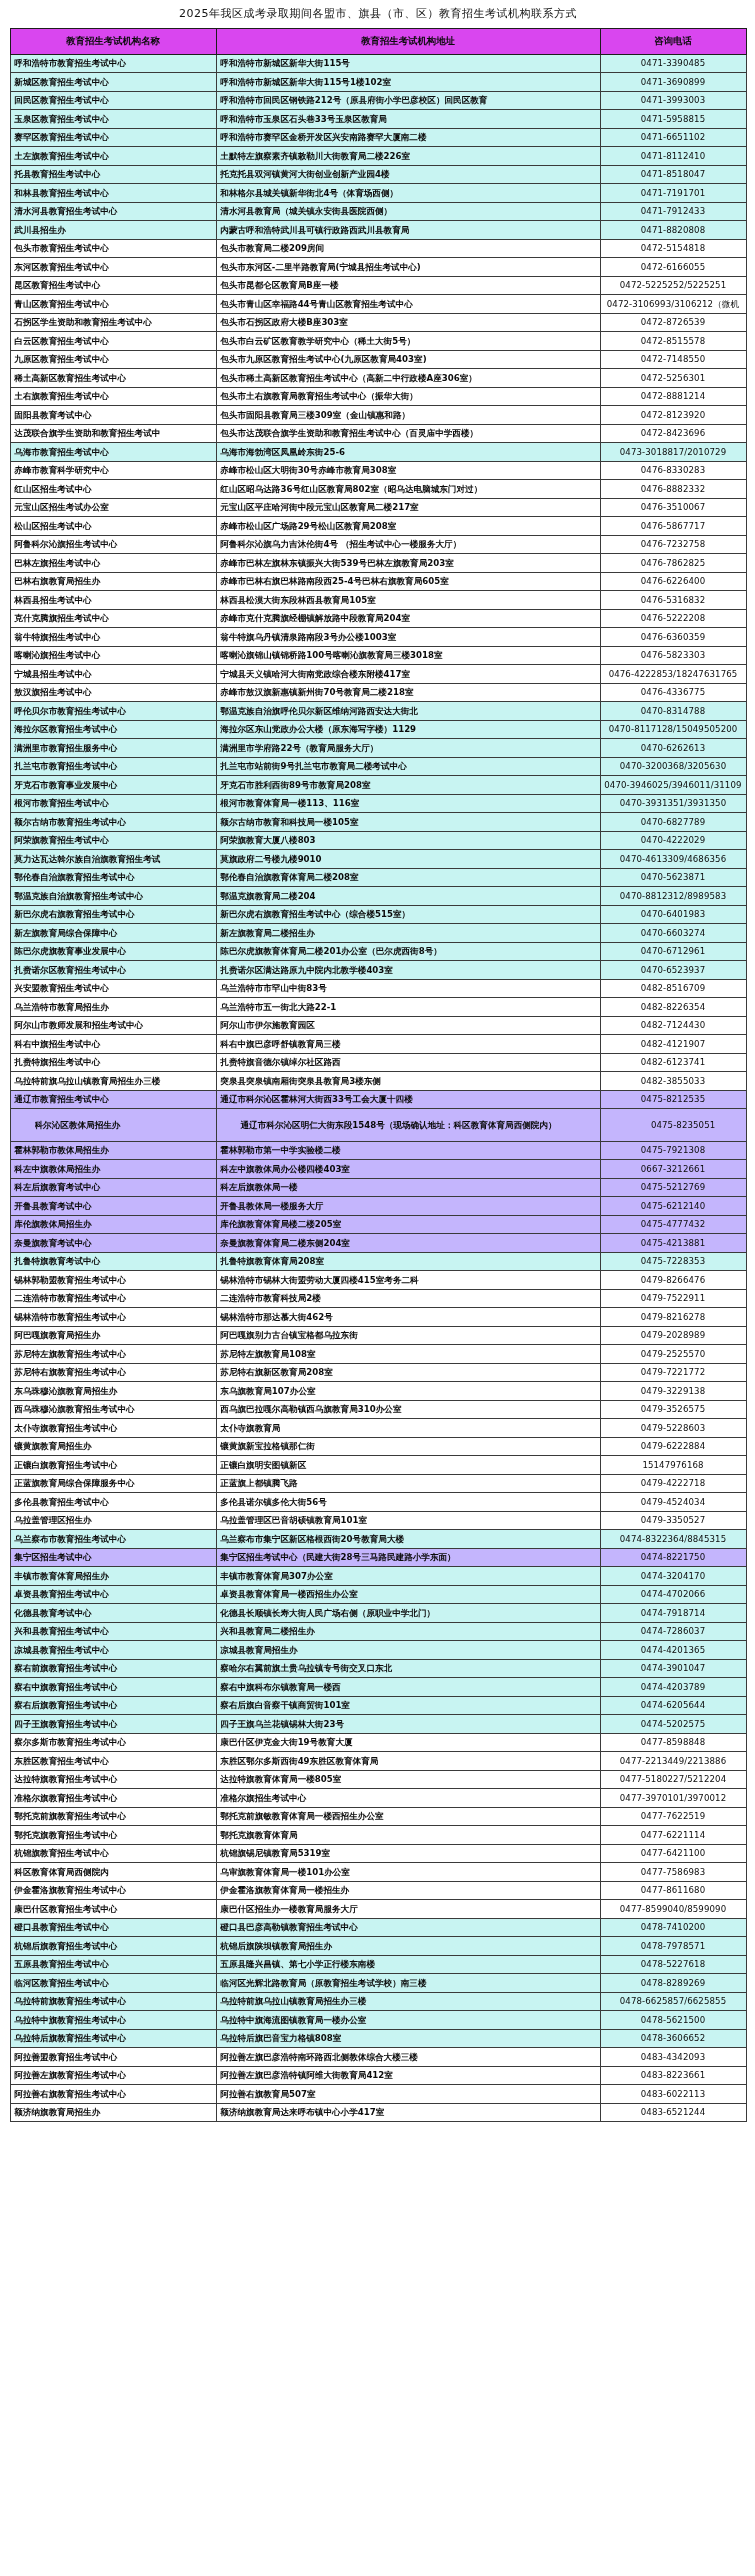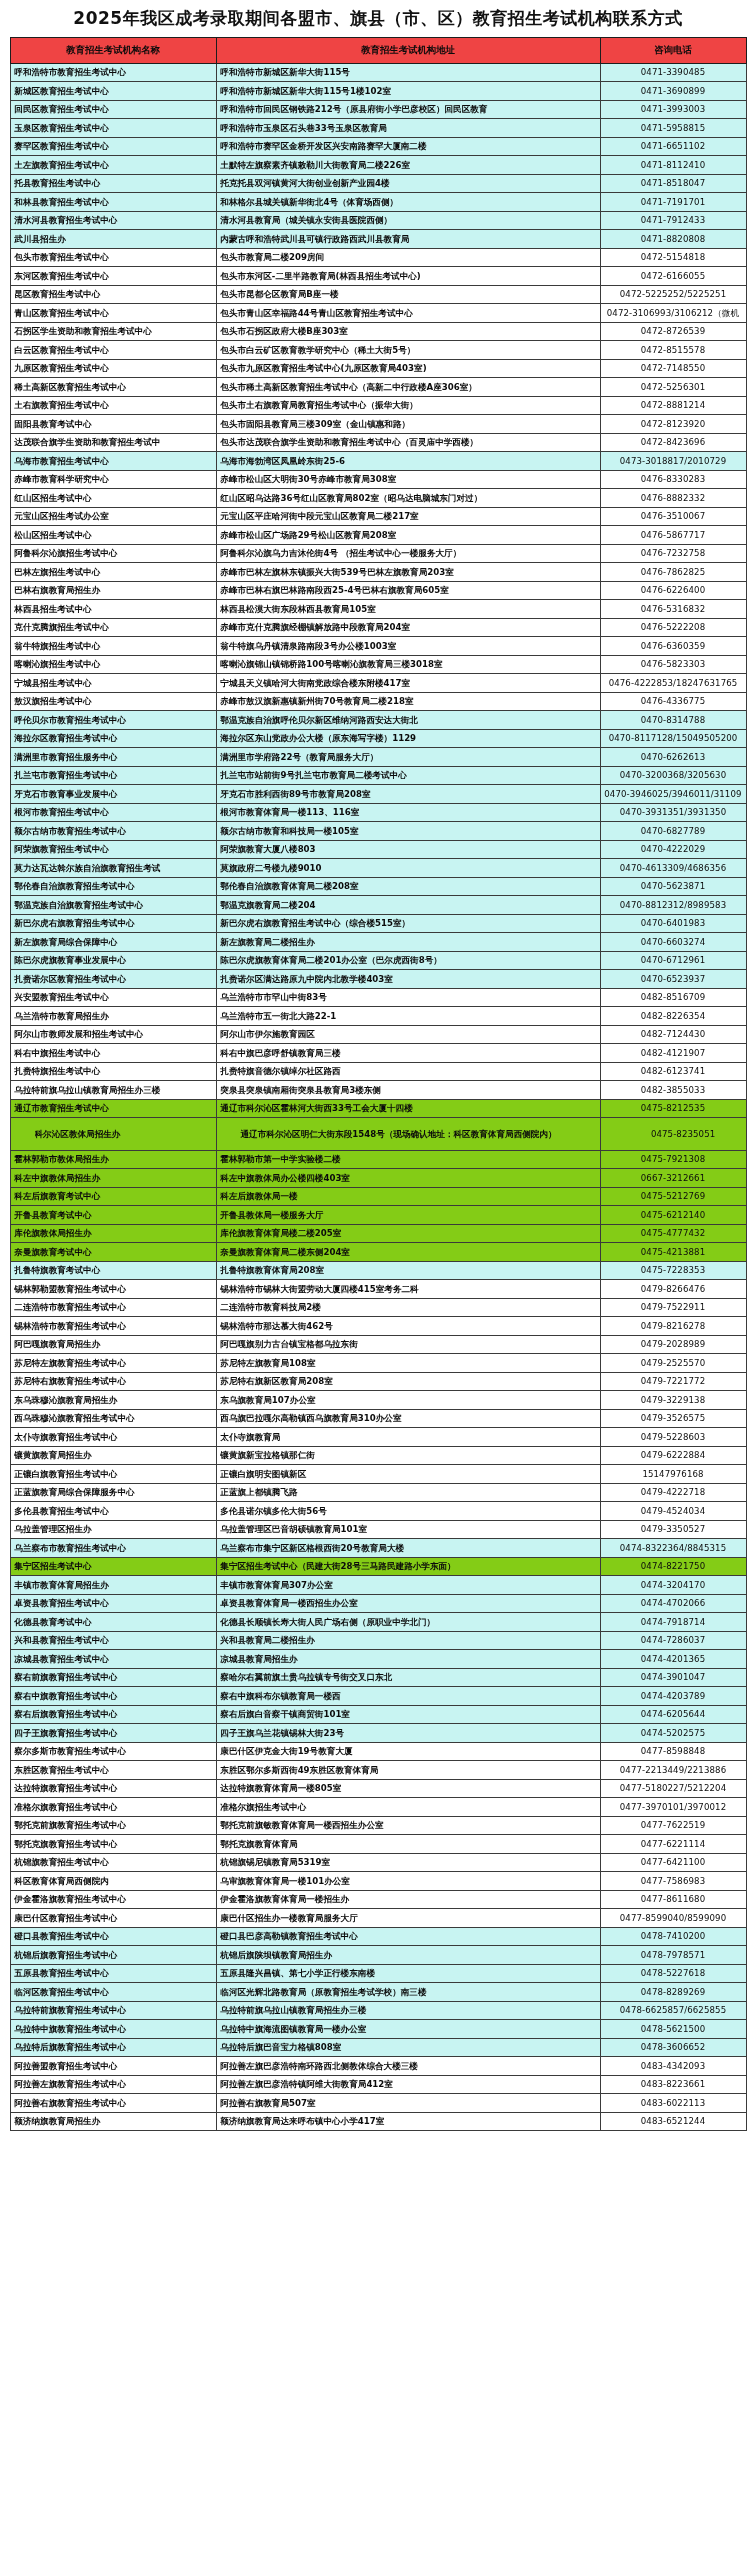--- a/index.html
+++ b/index.html
@@ -11,22 +11,22 @@
     width:756px;
     background:#ffffff;
     padding:0;
     box-sizing:border-box;
   }
   .title-wrap{
     padding:5.7px 0 5.7px 0;
     text-align:center;
   }
   .doc-title{
-    font-size:17px;
-    font-weight:bold;
+    font-size:11px;
+    font-weight:normal;
     color:#111;
     letter-spacing:0.5px;
     line-height:1.5;
     white-space:nowrap;
   }
   table.grid{
     border-collapse:collapse;
     width:735px;
     margin:0 auto;
     table-layout:fixed;
@@ -36,34 +36,34 @@
     padding:1.9px 3.8px;
     font-size:8.6px;
     line-height:1.25;
     color:#0b0b0b;
     vertical-align:middle;
     overflow:hidden;
   }
   table.grid th{
     font-weight:bold;
     text-align:center;
-    background:#ef4444;
+    background:#d946ef;
     font-size:9.4px;
     height:21px;
     border:1.9px solid #1d1d1d;
   }
   col.c-name{width:206px;}
   col.c-addr{width:384px;}
   col.c-tel{width:146px;}
   td.name{text-align:left;padding-left:7.6px;font-weight:bold;}
   td.name.indent{}
   td.addr{text-align:left;padding-left:4.7px;font-weight:bold;}
   td.tel{text-align:center;font-weight:normal;letter-spacing:0.1px;}
   tr.hl td{background:#c8f4f2;}
-  tr.hl2 td{background:#84cc16;margin-left:36px;}
+  tr.hl2 td{background:#c4b5fd;margin-left:36px;}
   tr.plain td{background:#ffffff;}
   tr.row{height:18.5px;}
   tr.row2 td{height:28px;padding-left:24px;}
   .clip{display:block;overflow:hidden;text-overflow:clip;white-space:nowrap;}
   .two{white-space:normal;}
 </style>
 </head>
 <body>
 
 <div class="page">
@@ -205,21 +205,21 @@
           </td>
           <td class="tel">
             <span class="clip">0472-5154818</span>
           </td>
         </tr>
         <tr class="row plain">
           <td class="name indent">
             <span class="clip">东河区教育招生考试中心</span>
           </td>
           <td class="addr">
-            <span class="clip">包头市东河区-二里半路教育局(林西县招生考试中心)</span>
+            <span class="clip">包头市东河区-二里半路教育局(宁城县招生考试中心)</span>
           </td>
           <td class="tel">
             <span class="clip">0472-6166055</span>
           </td>
         </tr>
         <tr class="row plain">
           <td class="name indent">
             <span class="clip">昆区教育招生考试中心</span>
           </td>
           <td class="addr">

